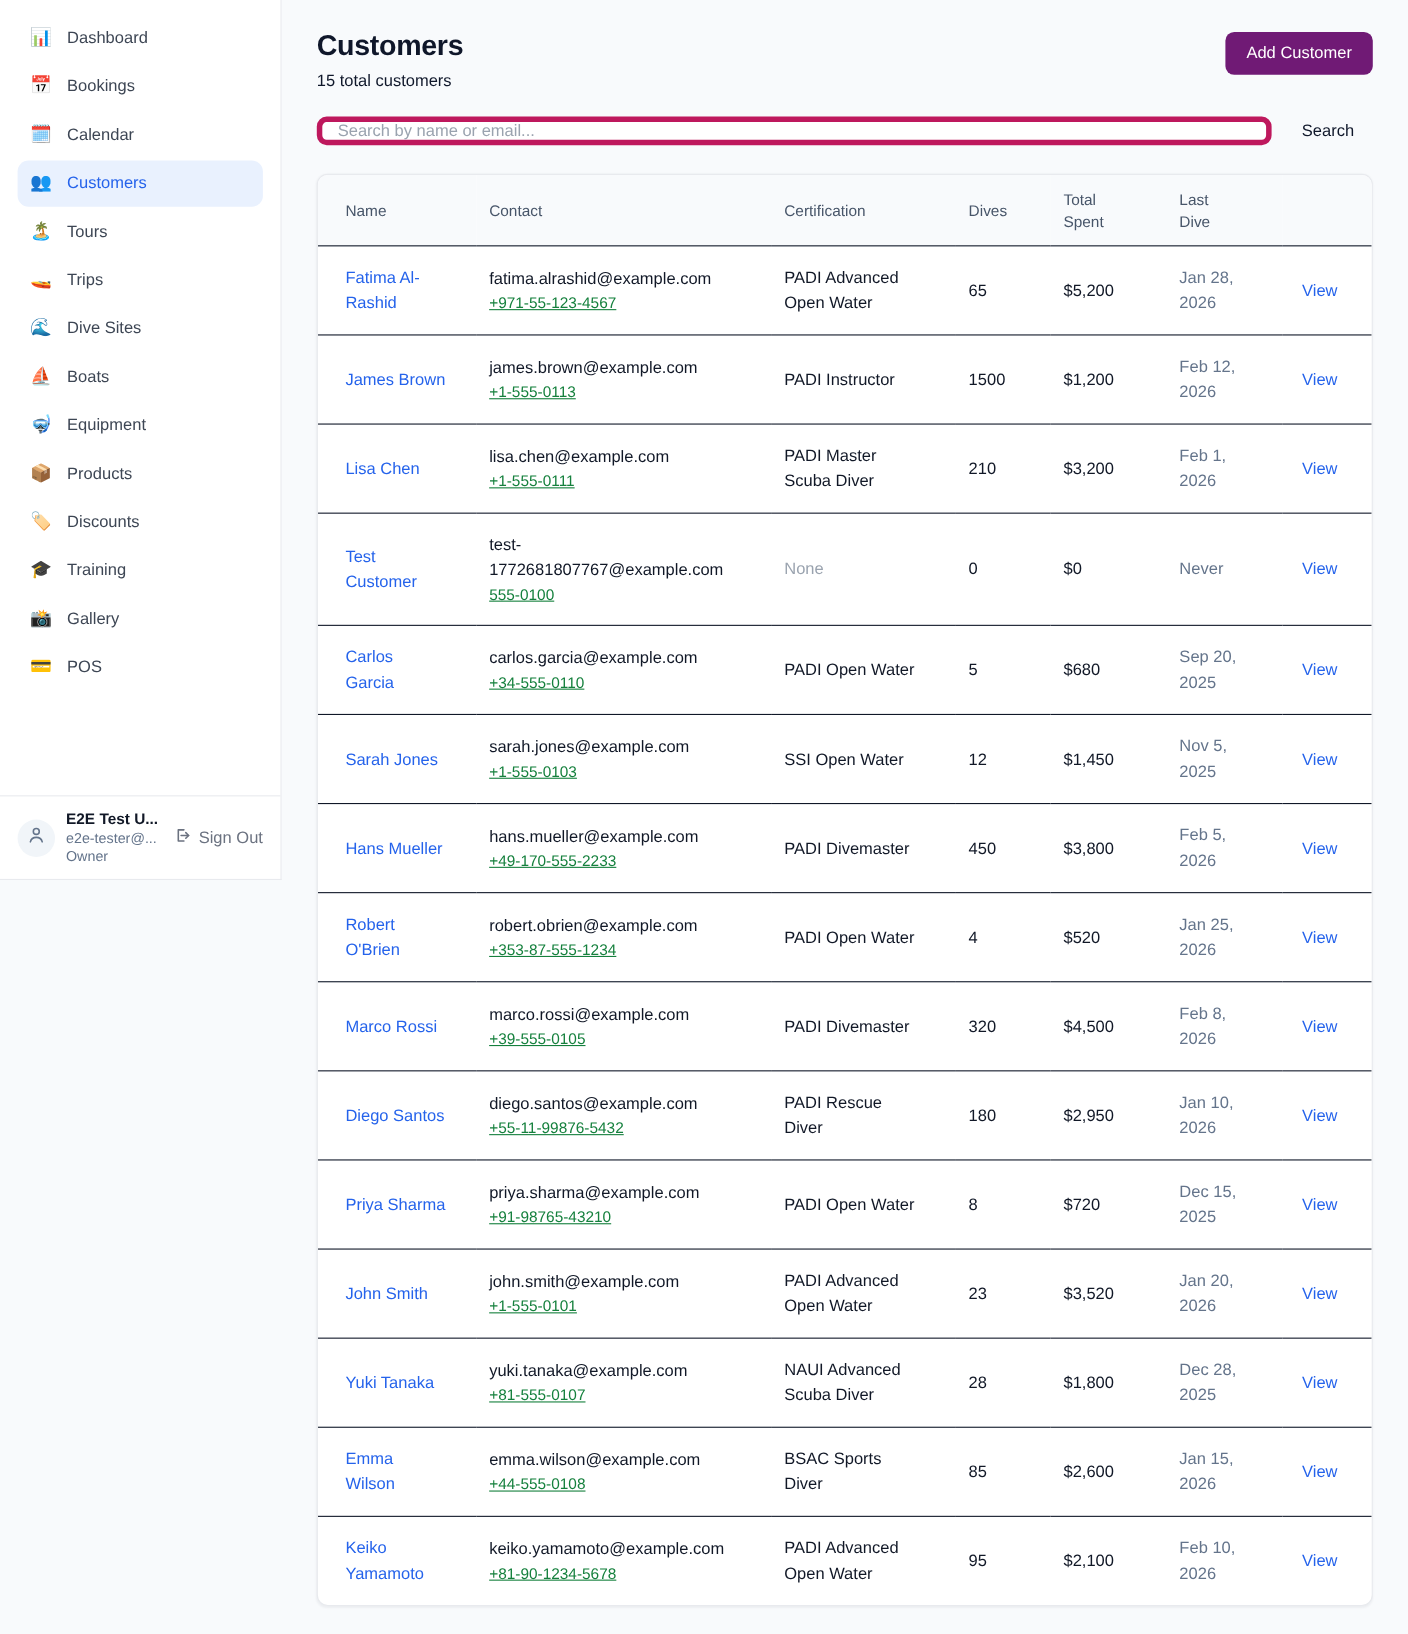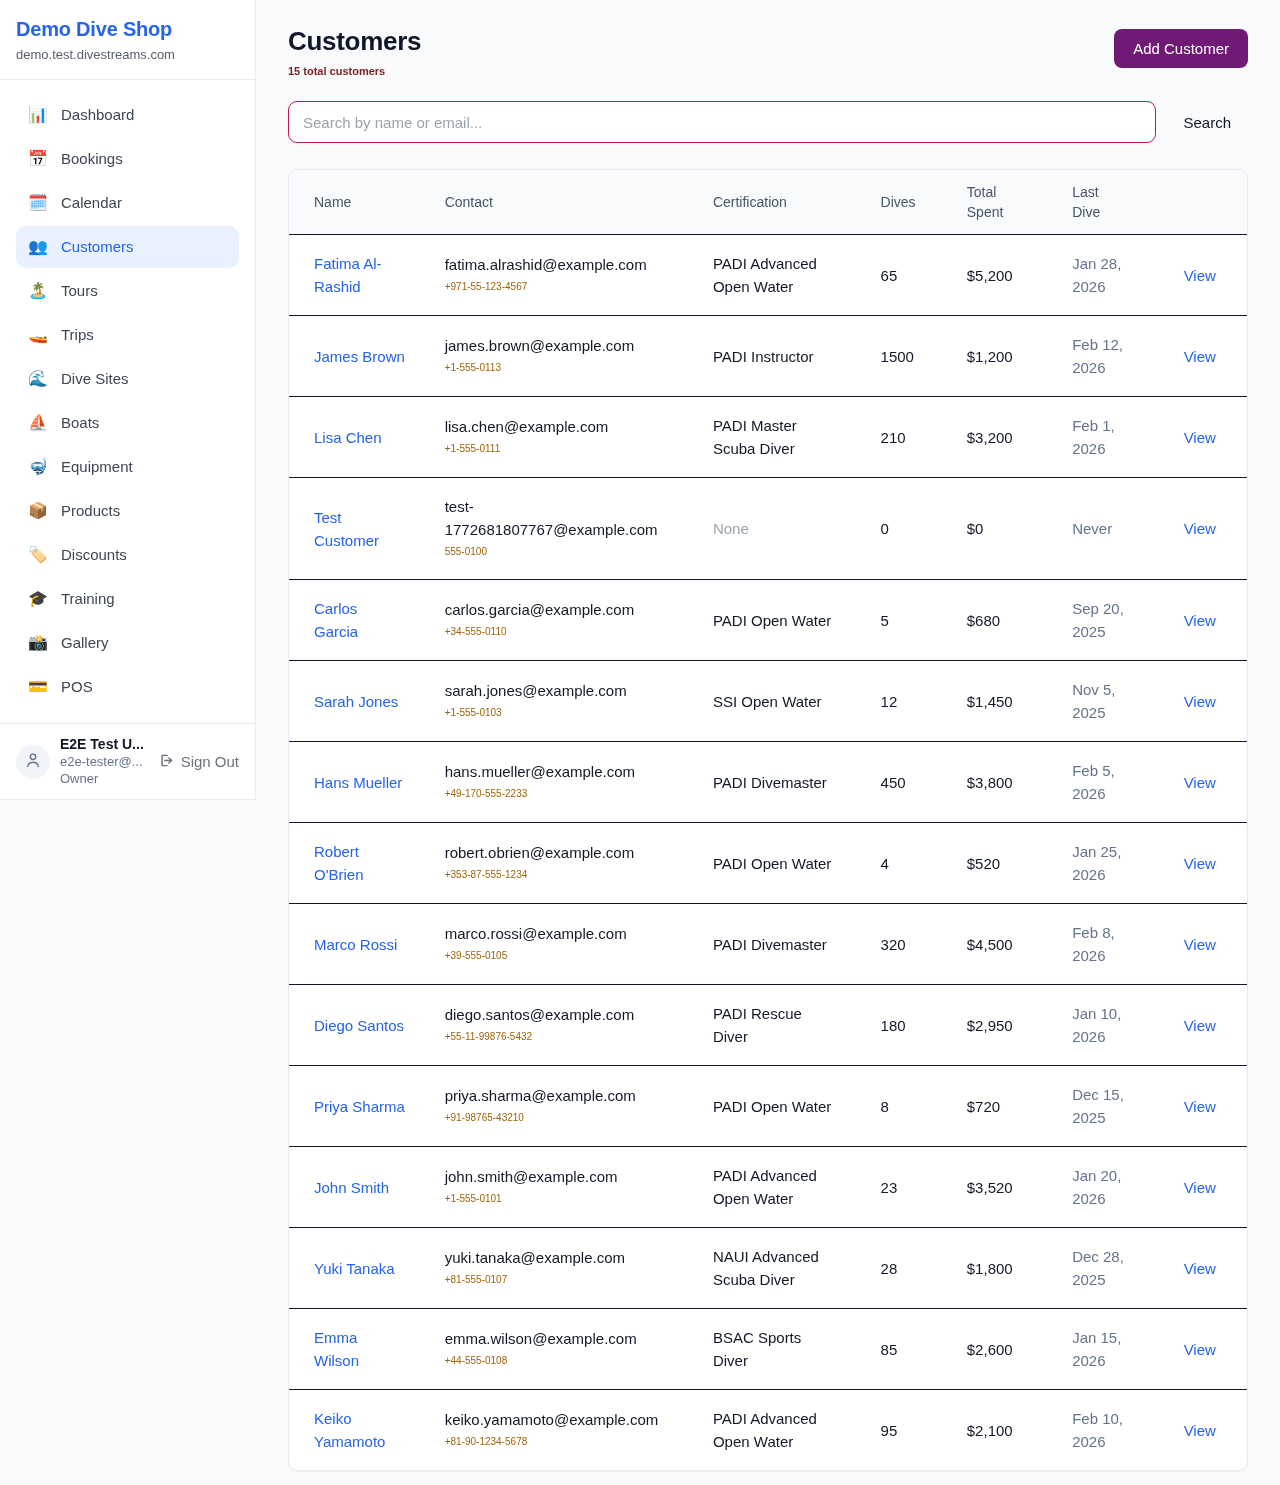--- a/index.html
+++ b/index.html
@@ -46,29 +46,29 @@
   .sign-out {
     margin-left: auto; display: flex; align-items: center; gap: 7px;
     color: #6b7280; font-size: 15px; cursor: pointer; white-space: nowrap;
     background: none; border: none; font-family: inherit; padding: 0;
   }
 
   
   .main { flex: 1; min-width: 0; padding: 26px 32px 33px; }
   .main-header { display: flex; justify-content: space-between; align-items: flex-start; }
   .page-title { font-size: 26px; font-weight: bold; color: #0f172a; letter-spacing: -0.3px; }
-  .page-subtitle { font-size: 11px; color: #7f1d1d; margin-top: 8px; font-weight: bold; }
+  .page-subtitle { font-size: 15px; color: #0f172a; margin-top: 8px; }
   .btn-primary {
     background: #701a75; color: #ffffff; font-size: 15px; font-weight: 500;
     font-family: inherit; padding: 11px 19px; border: none; border-radius: 8px;
     cursor: pointer; margin-top: 3px;
   }
   .search-row { display: flex; align-items: center; margin-top: 24px; }
   .search-input {
-    flex: 1; height: 42px; border: 1px solid #be185d; border-radius: 9px;
+    flex: 1; height: 26px; border: 5px solid #be185d; border-radius: 9px;
     padding: 0 14px; font-size: 15px; font-family: inherit; color: #111827; background: #fff;
   }
   .search-input::placeholder { color: #9aa3af; }
   .search-btn {
     background: none; border: none; font-family: Liberation Sans, sans-serif; font-size: 15px;
     color: #0f172a; margin-left: 27px; margin-right: 17px; cursor: pointer; padding: 0;
   }
 
   
   .card {
@@ -84,37 +84,33 @@
     border-bottom: 1px solid #101828; vertical-align: middle; height: 62px;
     line-height: 20px;
   }
   thead th:nth-child(5) .th-label, thead th:nth-child(6) .th-label { display: inline-block; max-width: 44px; }
   th:first-child, td:first-child { padding-left: 25px; }
   th:last-child, td:last-child { padding-right: 25px; text-align: center; }
   tbody td { padding: 17px 12px; font-size: 15px; vertical-align: middle; line-height: 23px; }
   tbody tr:not(:last-child) td { border-bottom: 1px solid #101828; }
   .customer-name { color: #2563eb; font-weight: 500; display: inline-block; max-width: 91px; cursor: pointer; }
   .email { color: #111827; display: inline-block; max-width: 215px; overflow-wrap: break-word; }
-  .phone { color: #a16207; font-size: 10px; line-height: 21px; }
+  .phone { color: #15803d; font-size: 14px; line-height: 21px; text-decoration: underline; }
   .cert { display: inline-block; max-width: 125px; color: #111827; }
   .cert.muted { color: #9aa3af; }
   .dives, .spent { color: #111827; }
   .last-dive { display: inline-block; max-width: 60px; color: #64748b; }
   .view-link { color: #2563eb; cursor: pointer; }
 </style>
 </head>
 <body>
 
 <div class="layout">
 
   <aside class="sidebar">
-    <div class="brand">
-      <div class="brand-title">Demo Dive Shop</div>
-      <div class="brand-domain">demo.test.divestreams.com</div>
-    </div>
 
     <nav class="nav">
         <div class="nav-item">
     <span class="icon">📊</span>
     <span>Dashboard</span>
   </div>
         <div class="nav-item">
     <span class="icon">📅</span>
     <span>Bookings</span>
   </div>

